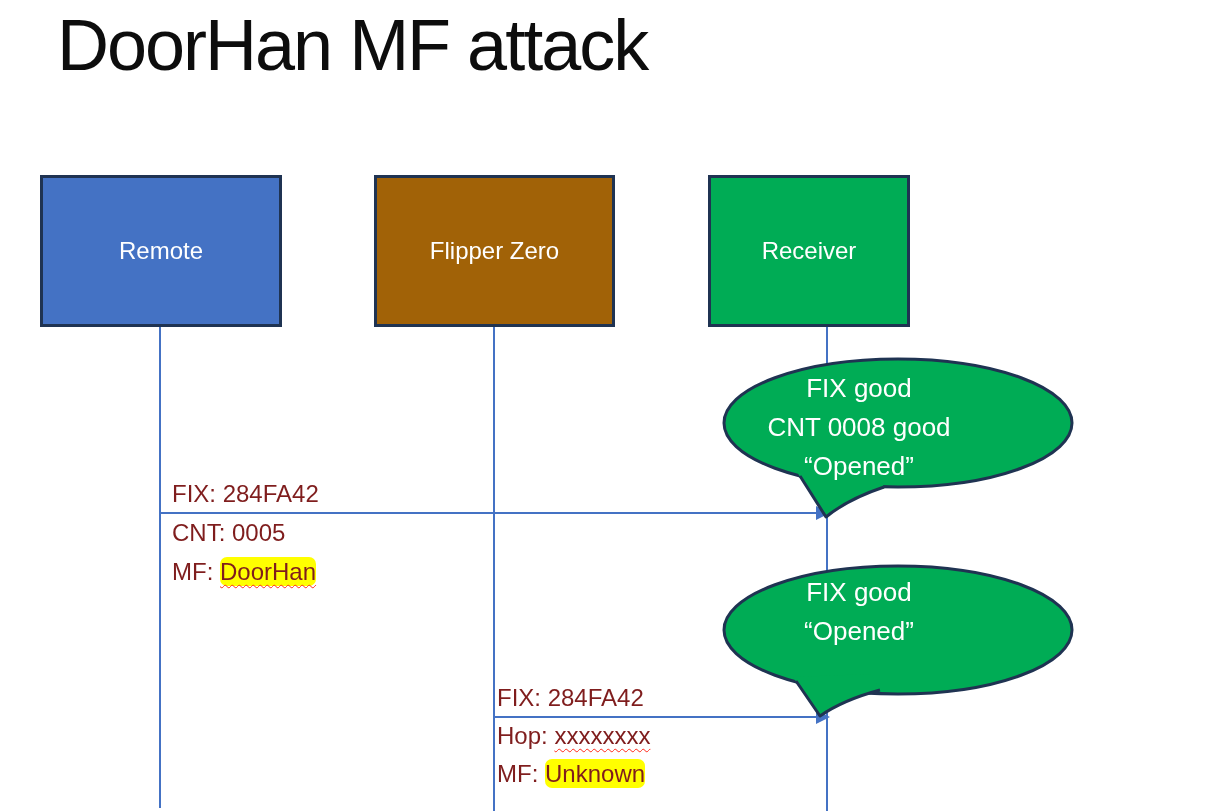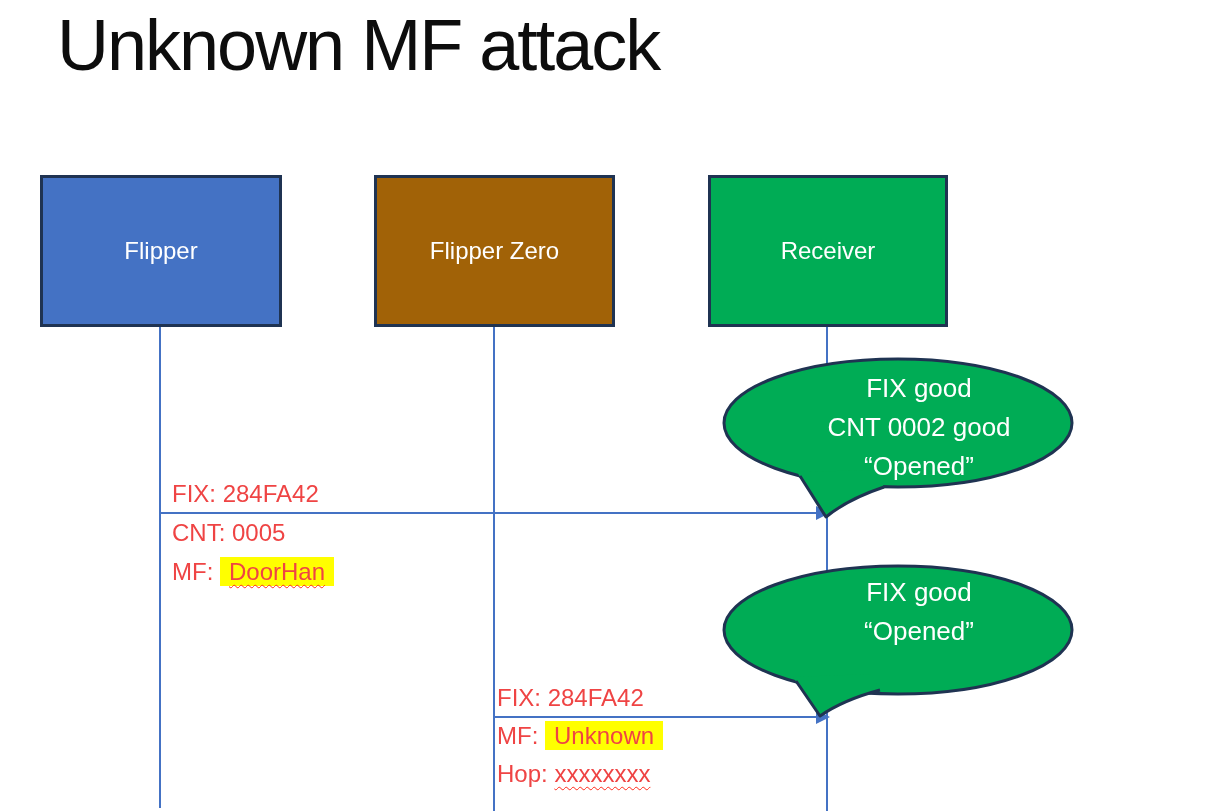--- a/index.html
+++ b/index.html
@@ -12,67 +12,67 @@
     font-size:72px;font-weight:300;letter-spacing:-2px;color:#0d0d0d;
     font-family:"Liberation Sans",sans-serif;white-space:nowrap;
   }
   .actor-box{
     position:absolute;top:175px;height:152px;box-sizing:border-box;
     border:3px solid #1F3352;display:flex;align-items:center;justify-content:center;
     color:#ffffff;font-size:24px;
   }
   .actor-remote{left:40px;width:242px;background:#4472C4;}
   .actor-flipper{left:374px;width:241px;background:#a16207;}
-  .actor-receiver{left:708px;width:240px;background:#00AC55;}
+  .actor-receiver{left:708px;width:202px;background:#00AC55;}
   .lifeline{
     position:absolute;width:2px;background:#4472C4;top:327px;
   }
   .lifeline-remote{left:159px;height:481px;}
   .lifeline-flipper{left:493px;height:484px;}
   .lifeline-receiver{left:826px;height:484px;}
   .msg-line{
     position:absolute;height:2px;background:#4472C4;
   }
   .msg1-line{left:160px;top:512px;width:656px;}
   .msg2-line{left:494px;top:716px;width:322px;}
   .arrowhead{
     position:absolute;width:0;height:0;
     border-top:7px solid transparent;border-bottom:7px solid transparent;
     border-left:14px solid #4472C4;
   }
   .msg1-head{left:816px;top:506px;}
   .msg2-head{left:816px;top:710px;}
   .msg-label{
-    position:absolute;font-size:24px;line-height:39px;color:#ef4444;white-space:nowrap;
+    position:absolute;font-size:24px;line-height:39px;color:#7f1d1d;white-space:nowrap;
   }
   .msg1-label{left:172px;top:474px;}
   .msg2-label{left:497px;top:679px;line-height:38px;}
-  .hl{background:#FFFF00;padding:1px 9px;}
+  .hl{background:#FFFF00;padding:1px 0;border-radius:7px;}
   .squiggle{
     text-decoration-line:underline;text-decoration-style:wavy;
     text-decoration-color:#FF2A1A;text-decoration-thickness:1px;
     text-underline-offset:4px;
   }
   .bubble-layer{position:absolute;left:0;top:0;pointer-events:none;}
   .callout-text{
-    position:absolute;left:744px;width:350px;text-align:center;
+    position:absolute;left:684px;width:350px;text-align:center;
     color:#ffffff;font-size:26px;line-height:39px;white-space:nowrap;
   }
   .callout1-text{top:369px;}
   .callout2-text{top:573px;}
 </style>
 </head>
 <body>
 
 <div class="slide">
 
-  <h1 class="slide-title">Unknown MF attack</h1>
+  <h1 class="slide-title">DoorHan MF attack</h1>
 
   <div class="actor-box actor-remote">
-    <span>Flipper</span>
+    <span>Remote</span>
   </div>
   <div class="actor-box actor-flipper">
     <span>Flipper Zero</span>
   </div>
   <div class="actor-box actor-receiver">
     <span>Receiver</span>
   </div>
 
   <div class="lifeline lifeline-remote"></div>
   <div class="lifeline lifeline-flipper"></div>
@@ -84,40 +84,40 @@
   <div class="arrowhead msg2-head"></div>
 
   <div class="msg-label msg1-label">
     <div>FIX: 284FA42</div>
     <div>CNT: 0005</div>
     <div><span>MF: </span><span class="hl squiggle">DoorHan</span></div>
   </div>
 
   <div class="msg-label msg2-label">
     <div>FIX: 284FA42</div>
+    <div><span>Hop: </span><span class="squiggle">xxxxxxxx</span></div>
     <div><span>MF: </span><span class="hl">Unknown</span></div>
-    <div><span>Hop: </span><span class="squiggle">xxxxxxxx</span></div>
   </div>
 
   <svg class="bubble-layer" width="1216" height="811" viewBox="0 0 1216 811">
     <g>
       <ellipse cx="898" cy="423" rx="174" ry="64" fill="#00AC55" stroke="#1F3352" stroke-width="3"></ellipse>
       <path d="M 797,472 L 826,517 Q 848,499 884,487 L 875,470 Z" fill="#00AC55" stroke="none"></path>
       <path d="M 800,476 L 826,517 Q 848,499 884,487" fill="none" stroke="#1F3352" stroke-width="3" stroke-linejoin="round"></path>
     </g>
     <g>
       <ellipse cx="898" cy="630" rx="174" ry="64" fill="#00AC55" stroke="#1F3352" stroke-width="3"></ellipse>
       <path d="M 793,677 L 820,716 Q 843,700 880,690 L 871,674 Z" fill="#00AC55" stroke="none"></path>
       <path d="M 796,681 L 820,716 Q 843,700 880,690" fill="none" stroke="#1F3352" stroke-width="3" stroke-linejoin="round"></path>
     </g>
   </svg>
 
   <div class="callout-text callout1-text">
     <div>FIX good</div>
-    <div>CNT 0002 good</div>
+    <div>CNT 0008 good</div>
     <div>“Opened”</div>
   </div>
   <div class="callout-text callout2-text">
     <div>FIX good</div>
     <div>“Opened”</div>
   </div>
 
 </div>
 
 </body></html>

